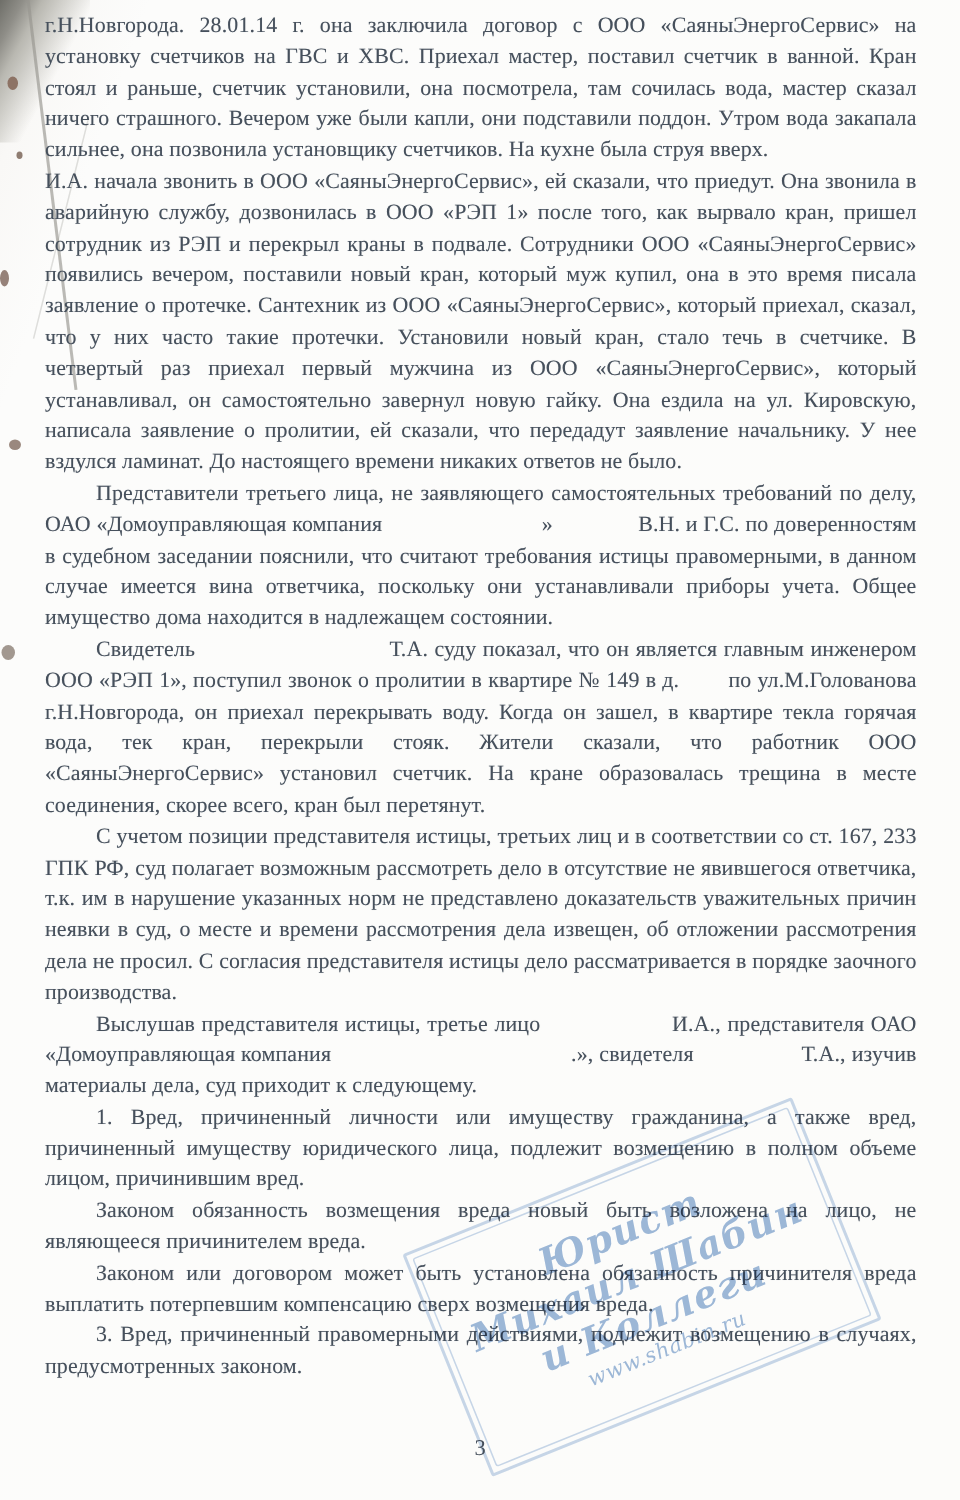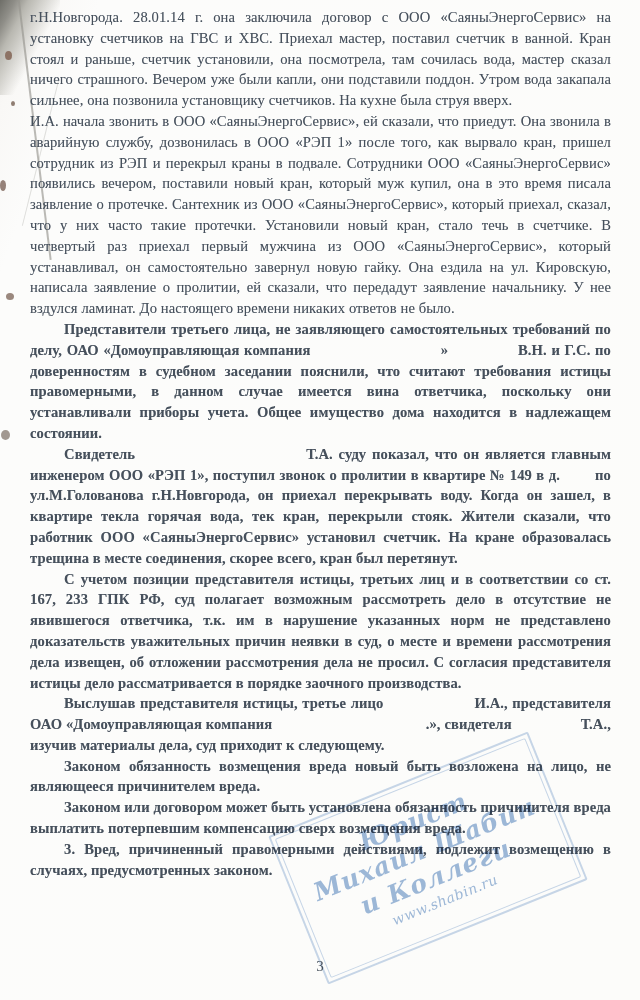--- a/index.html
+++ b/index.html
@@ -30,21 +30,21 @@
   
   .text-block{
     position:absolute;left:30px;right:29px;top:7px;
     font-size:14.6px;line-height:20.8px;
     color:#46505c;
     text-align:justify;
     letter-spacing:.1px;
     text-shadow:0 0 .5px rgba(70,80,95,.35);
   }
   .para{margin:0;}
-  .ind{text-indent:34px;font-weight:bold;}
+  .ind{text-indent:34px;}
   .page-number{
     position:absolute;left:0;width:100%;top:958px;
     text-align:center;font-size:15px;color:#46505c;
   }
   
   .stamp{
     position:absolute;left:288px;top:778px;width:276px;height:156px;
     transform:rotate(-22deg);
     border:2.5px solid rgba(132,165,209,.55);
     border-radius:2px;
@@ -83,20 +83,21 @@
   <div class="speck speck-4"></div>
   <div class="speck speck-5"></div>
 
   <div class="text-block">
     <p class="para">г.Н.Новгорода. 28.01.14 г. она заключила договор с ООО «СаяныЭнергоСервис» на установку счетчиков на ГВС и ХВС. Приехал мастер, поставил счетчик в ванной. Кран стоял и раньше, счетчик установили, она посмотрела, там сочилась вода, мастер сказал ничего страшного. Вечером уже были капли, они подставили поддон. Утром вода закапала сильнее, она позвонила установщику счетчиков. На кухне была струя вверх.</p>
     <p class="para">И.А. начала звонить в ООО «СаяныЭнергоСервис», ей сказали, что приедут. Она звонила в аварийную службу, дозвонилась в ООО «РЭП 1» после того, как вырвало кран, пришел сотрудник из РЭП и перекрыл краны в подвале. Сотрудники ООО «СаяныЭнергоСервис» появились вечером, поставили новый кран, который муж купил, она в это время писала заявление о протечке. Сантехник из ООО «СаяныЭнергоСервис», который приехал, сказал, что у них часто такие протечки. Установили новый кран, стало течь в счетчике. В четвертый раз приехал первый мужчина из ООО «СаяныЭнергоСервис», который устанавливал, он самостоятельно завернул новую гайку. Она ездила на ул. Кировскую, написала заявление о пролитии, ей сказали, что передадут заявление начальнику. У нее вздулся ламинат. До настоящего времени никаких ответов не было.</p>
     <p class="para ind">Представители третьего лица, не заявляющего самостоятельных требований по делу, ОАО «Домоуправляющая компания&nbsp;&nbsp;&nbsp;&nbsp;&nbsp;&nbsp;&nbsp;&nbsp;&nbsp;&nbsp;&nbsp;&nbsp;&nbsp;&nbsp;&nbsp;&nbsp;&nbsp;&nbsp;&nbsp;&nbsp;&nbsp;&nbsp;&nbsp;&nbsp;&nbsp;&nbsp;&nbsp;&nbsp;»&nbsp;&nbsp;&nbsp;&nbsp;&nbsp;&nbsp;&nbsp;&nbsp;&nbsp;&nbsp;&nbsp;&nbsp;&nbsp;&nbsp;&nbsp;В.Н. и Г.С. по доверенностям в судебном заседании пояснили, что считают требования истицы правомерными, в данном случае имеется вина ответчика, поскольку они устанавливали приборы учета. Общее имущество дома находится в надлежащем состоянии.</p>
     <p class="para ind">Свидетель&nbsp;&nbsp;&nbsp;&nbsp;&nbsp;&nbsp;&nbsp;&nbsp;&nbsp;&nbsp;&nbsp;&nbsp;&nbsp;&nbsp;&nbsp;&nbsp;&nbsp;&nbsp;&nbsp;&nbsp;&nbsp;&nbsp;&nbsp;&nbsp;&nbsp;&nbsp;&nbsp;&nbsp;&nbsp;&nbsp;Т.А. суду показал, что он является главным инженером ООО «РЭП 1», поступил звонок о пролитии в квартире № 149 в д.&nbsp;&nbsp;&nbsp;&nbsp;&nbsp;&nbsp;&nbsp;&nbsp;по ул.М.Голованова г.Н.Новгорода, он приехал перекрывать воду. Когда он зашел, в квартире текла горячая вода, тек кран, перекрыли стояк. Жители сказали, что работник ООО «СаяныЭнергоСервис» установил счетчик. На кране образовалась трещина в месте соединения, скорее всего, кран был перетянут.</p>
     <p class="para ind">С учетом позиции представителя истицы, третьих лиц и в соответствии со ст. 167, 233 ГПК РФ, суд полагает возможным рассмотреть дело в отсутствие не явившегося ответчика, т.к. им в нарушение указанных норм не представлено доказательств уважительных причин неявки в суд, о месте и времени рассмотрения дела извещен, об отложении рассмотрения дела не просил. С согласия представителя истицы дело рассматривается в порядке заочного производства.</p>
     <p class="para ind">Выслушав представителя истицы, третье лицо&nbsp;&nbsp;&nbsp;&nbsp;&nbsp;&nbsp;&nbsp;&nbsp;&nbsp;&nbsp;&nbsp;&nbsp;&nbsp;&nbsp;&nbsp;&nbsp;&nbsp;&nbsp;&nbsp;&nbsp;И.А., представителя ОАО «Домоуправляющая компания&nbsp;&nbsp;&nbsp;&nbsp;&nbsp;&nbsp;&nbsp;&nbsp;&nbsp;&nbsp;&nbsp;&nbsp;&nbsp;&nbsp;&nbsp;&nbsp;&nbsp;&nbsp;&nbsp;&nbsp;&nbsp;&nbsp;&nbsp;&nbsp;&nbsp;&nbsp;&nbsp;&nbsp;&nbsp;&nbsp;&nbsp;&nbsp;&nbsp;&nbsp;&nbsp;&nbsp;&nbsp;&nbsp;&nbsp;&nbsp;.», свидетеля&nbsp;&nbsp;&nbsp;&nbsp;&nbsp;&nbsp;&nbsp;&nbsp;&nbsp;&nbsp;&nbsp;&nbsp;&nbsp;&nbsp;&nbsp;&nbsp;&nbsp;&nbsp;Т.А., изучив материалы дела, суд приходит к следующему.</p>
+    <p class="para ind">1. Вред, причиненный личности или имуществу гражданина, а также вред, причиненный имуществу юридического лица, подлежит возмещению в полном объеме лицом, причинившим вред.</p>
     <p class="para ind">Законом обязанность возмещения вреда новый быть возложена на лицо, не являющееся причинителем вреда.</p>
     <p class="para ind">Законом или договором может быть установлена обязанность причинителя вреда выплатить потерпевшим компенсацию сверх возмещения вреда.</p>
     <p class="para ind">3. Вред, причиненный правомерными действиями, подлежит возмещению в случаях, предусмотренных законом.</p>
 
   </div>
 
   <div class="stamp">
     <div class="stamp-line">Юрист</div>
     <div class="stamp-line">Михаил Шабин</div>
     <div class="stamp-line">и Коллеги</div>

